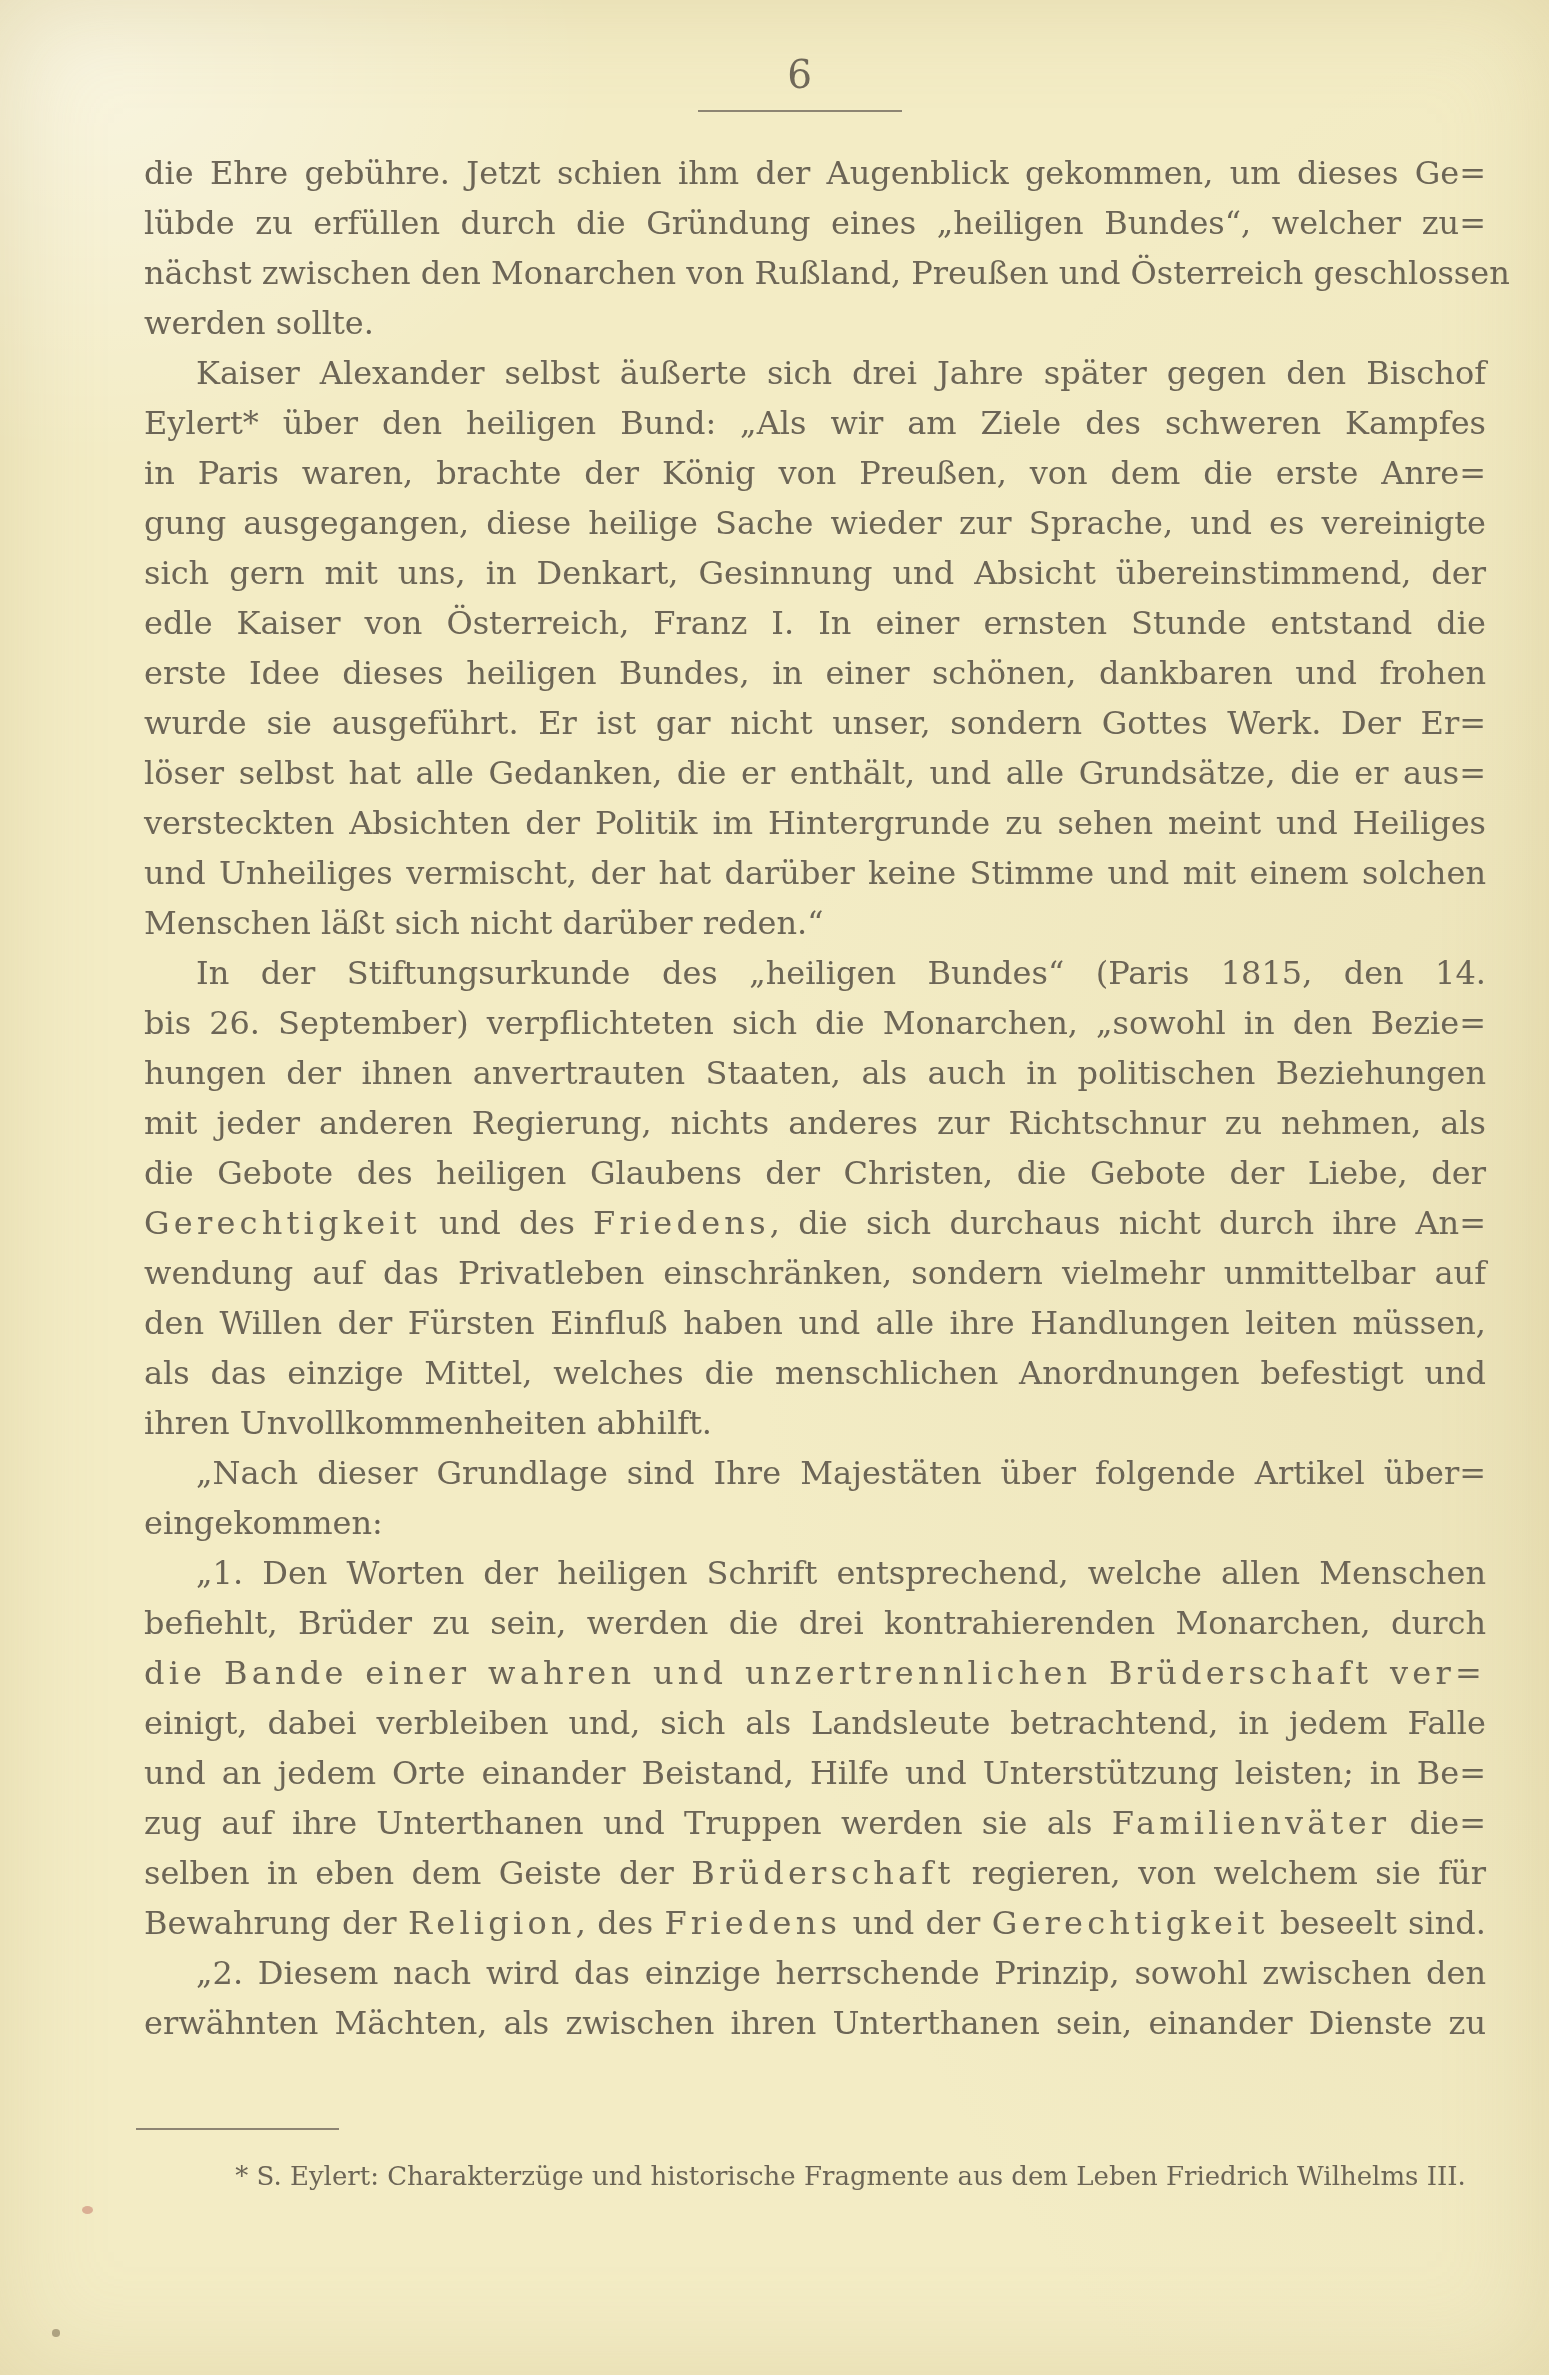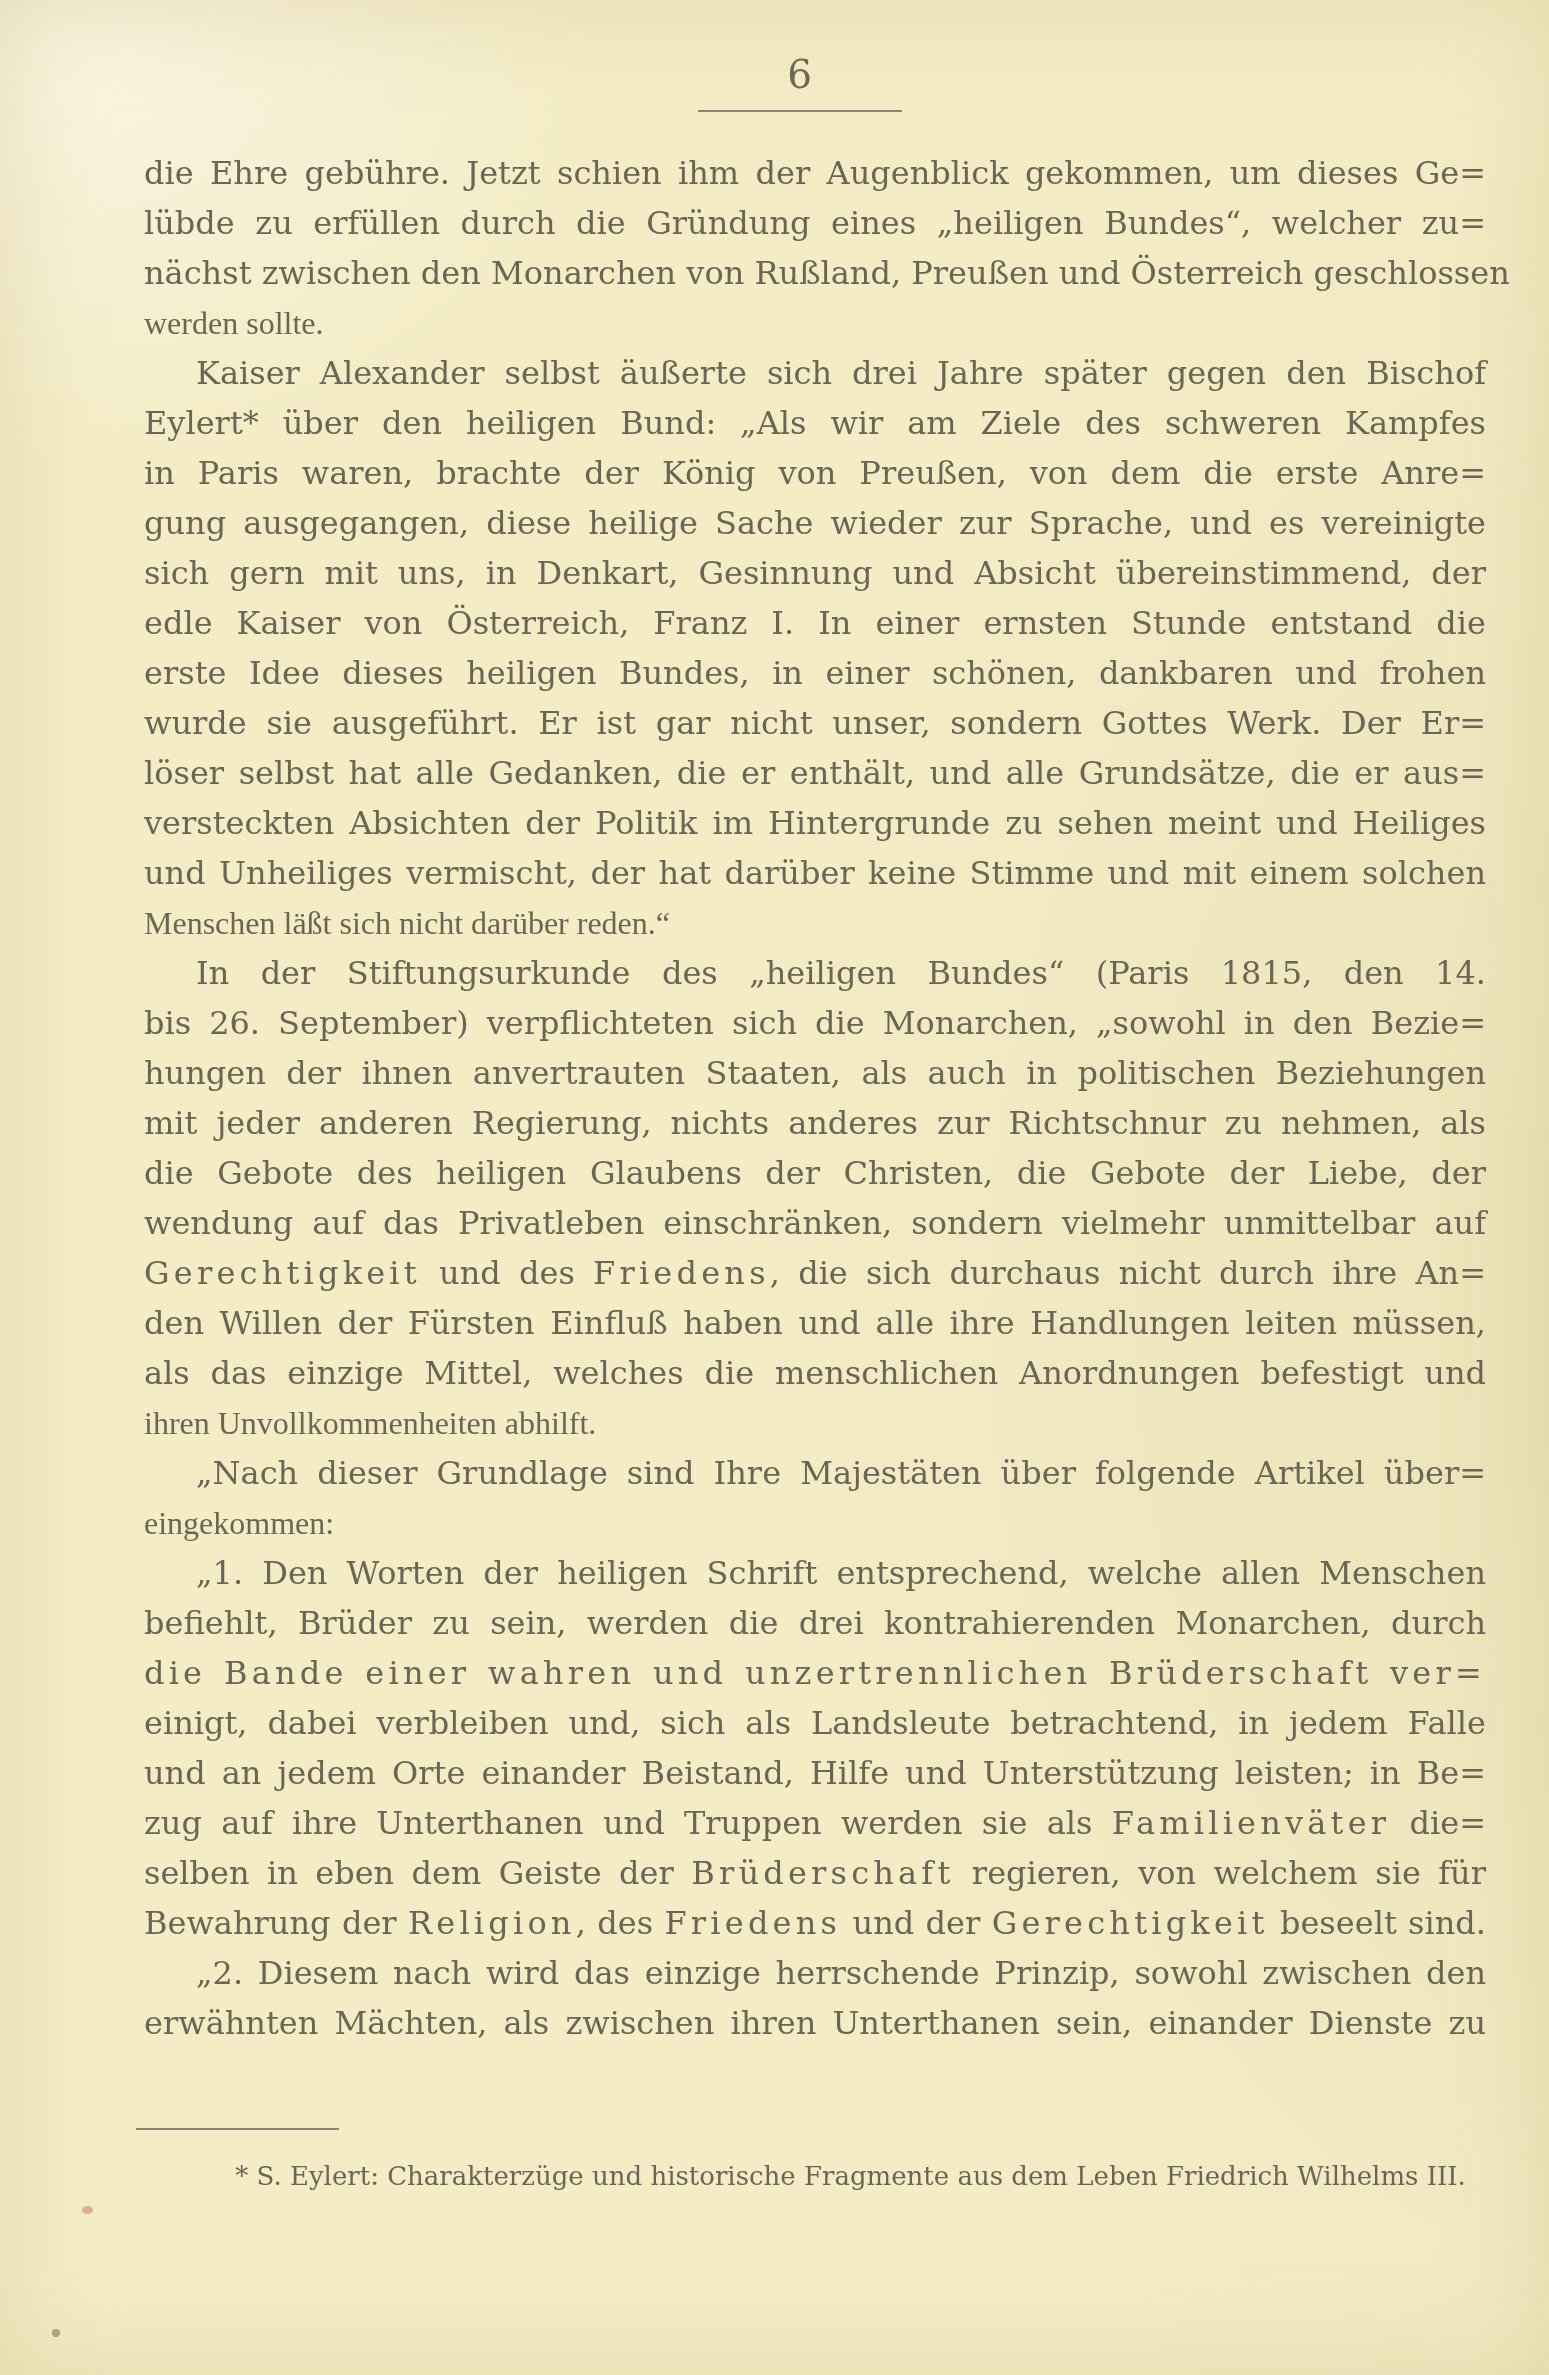--- a/index.html
+++ b/index.html
@@ -33,21 +33,21 @@
     left:144px;top:148px;width:1342px;
   }
   .line{
     height:50px;
     line-height:50px;
     font-size:32px;
     text-align:justify;
     text-align-last:justify;
     white-space:nowrap;
   }
-  .line.nojust{ text-align:right; text-align-last:left;font-family:Liberation Serif, serif; }
+  .line.nojust{ text-align:right; text-align-last:left; }
   .line.ind{ text-indent:52px; }
   .sperr{ letter-spacing:4.2px; }
   .fn-rule{
     position:absolute;
     left:136px;top:2128px;width:203px;height:1.9px;
     background:#8d8573;
   }
   .footnote{
     position:absolute;
     left:136px;top:2155px;width:1349px;
@@ -90,22 +90,22 @@
       <div class="line"><span>wurde sie ausgeführt. Er ist gar nicht unser, sondern Gottes Werk. Der Er=</span></div>
       <div class="line"><span>löser selbst hat alle Gedanken, die er enthält, und alle Grundsätze, die er aus=</span></div>
       <div class="line"><span>versteckten Absichten der Politik im Hintergrunde zu sehen meint und Heiliges</span></div>
       <div class="line"><span>und Unheiliges vermischt, der hat darüber keine Stimme und mit einem solchen</span></div>
       <div class="line nojust"><span>Menschen läßt sich nicht darüber reden.“</span></div>
       <div class="line ind"><span>In der Stiftungsurkunde des „heiligen Bundes“ (Paris 1815, den 14.</span></div>
       <div class="line"><span>bis 26. September) verpflichteten sich die Monarchen, „sowohl in den Bezie=</span></div>
       <div class="line"><span>hungen der ihnen anvertrauten Staaten, als auch in politischen Beziehungen</span></div>
       <div class="line"><span>mit jeder anderen Regierung, nichts anderes zur Richtschnur zu nehmen, als</span></div>
       <div class="line"><span>die Gebote des heiligen Glaubens der Christen, die Gebote der Liebe, der</span></div>
+      <div class="line"><span class="sperr">Gerechtigkeit</span><span> und des </span><span class="sperr">Friedens</span><span>, die sich durchaus nicht durch ihre An=</span></div>
       <div class="line"><span>wendung auf das Privatleben einschränken, sondern vielmehr unmittelbar auf</span></div>
-      <div class="line"><span class="sperr">Gerechtigkeit</span><span> und des </span><span class="sperr">Friedens</span><span>, die sich durchaus nicht durch ihre An=</span></div>
       <div class="line"><span>den Willen der Fürsten Einfluß haben und alle ihre Handlungen leiten müssen,</span></div>
       <div class="line"><span>als das einzige Mittel, welches die menschlichen Anordnungen befestigt und</span></div>
       <div class="line nojust"><span>ihren Unvollkommenheiten abhilft.</span></div>
       <div class="line ind"><span>„Nach dieser Grundlage sind Ihre Majestäten über folgende Artikel über=</span></div>
       <div class="line nojust"><span>eingekommen:</span></div>
       <div class="line ind"><span>„1. Den Worten der heiligen Schrift entsprechend, welche allen Menschen</span></div>
       <div class="line"><span>befiehlt, Brüder zu sein, werden die drei kontrahierenden Monarchen, durch</span></div>
       <div class="line"><span class="sperr">die Bande einer wahren und unzertrennlichen Brüderschaft ver=</span></div>
       <div class="line"><span>einigt, dabei verbleiben und, sich als Landsleute betrachtend, in jedem Falle</span></div>
       <div class="line"><span>und an jedem Orte einander Beistand, Hilfe und Unterstützung leisten; in Be=</span></div>

